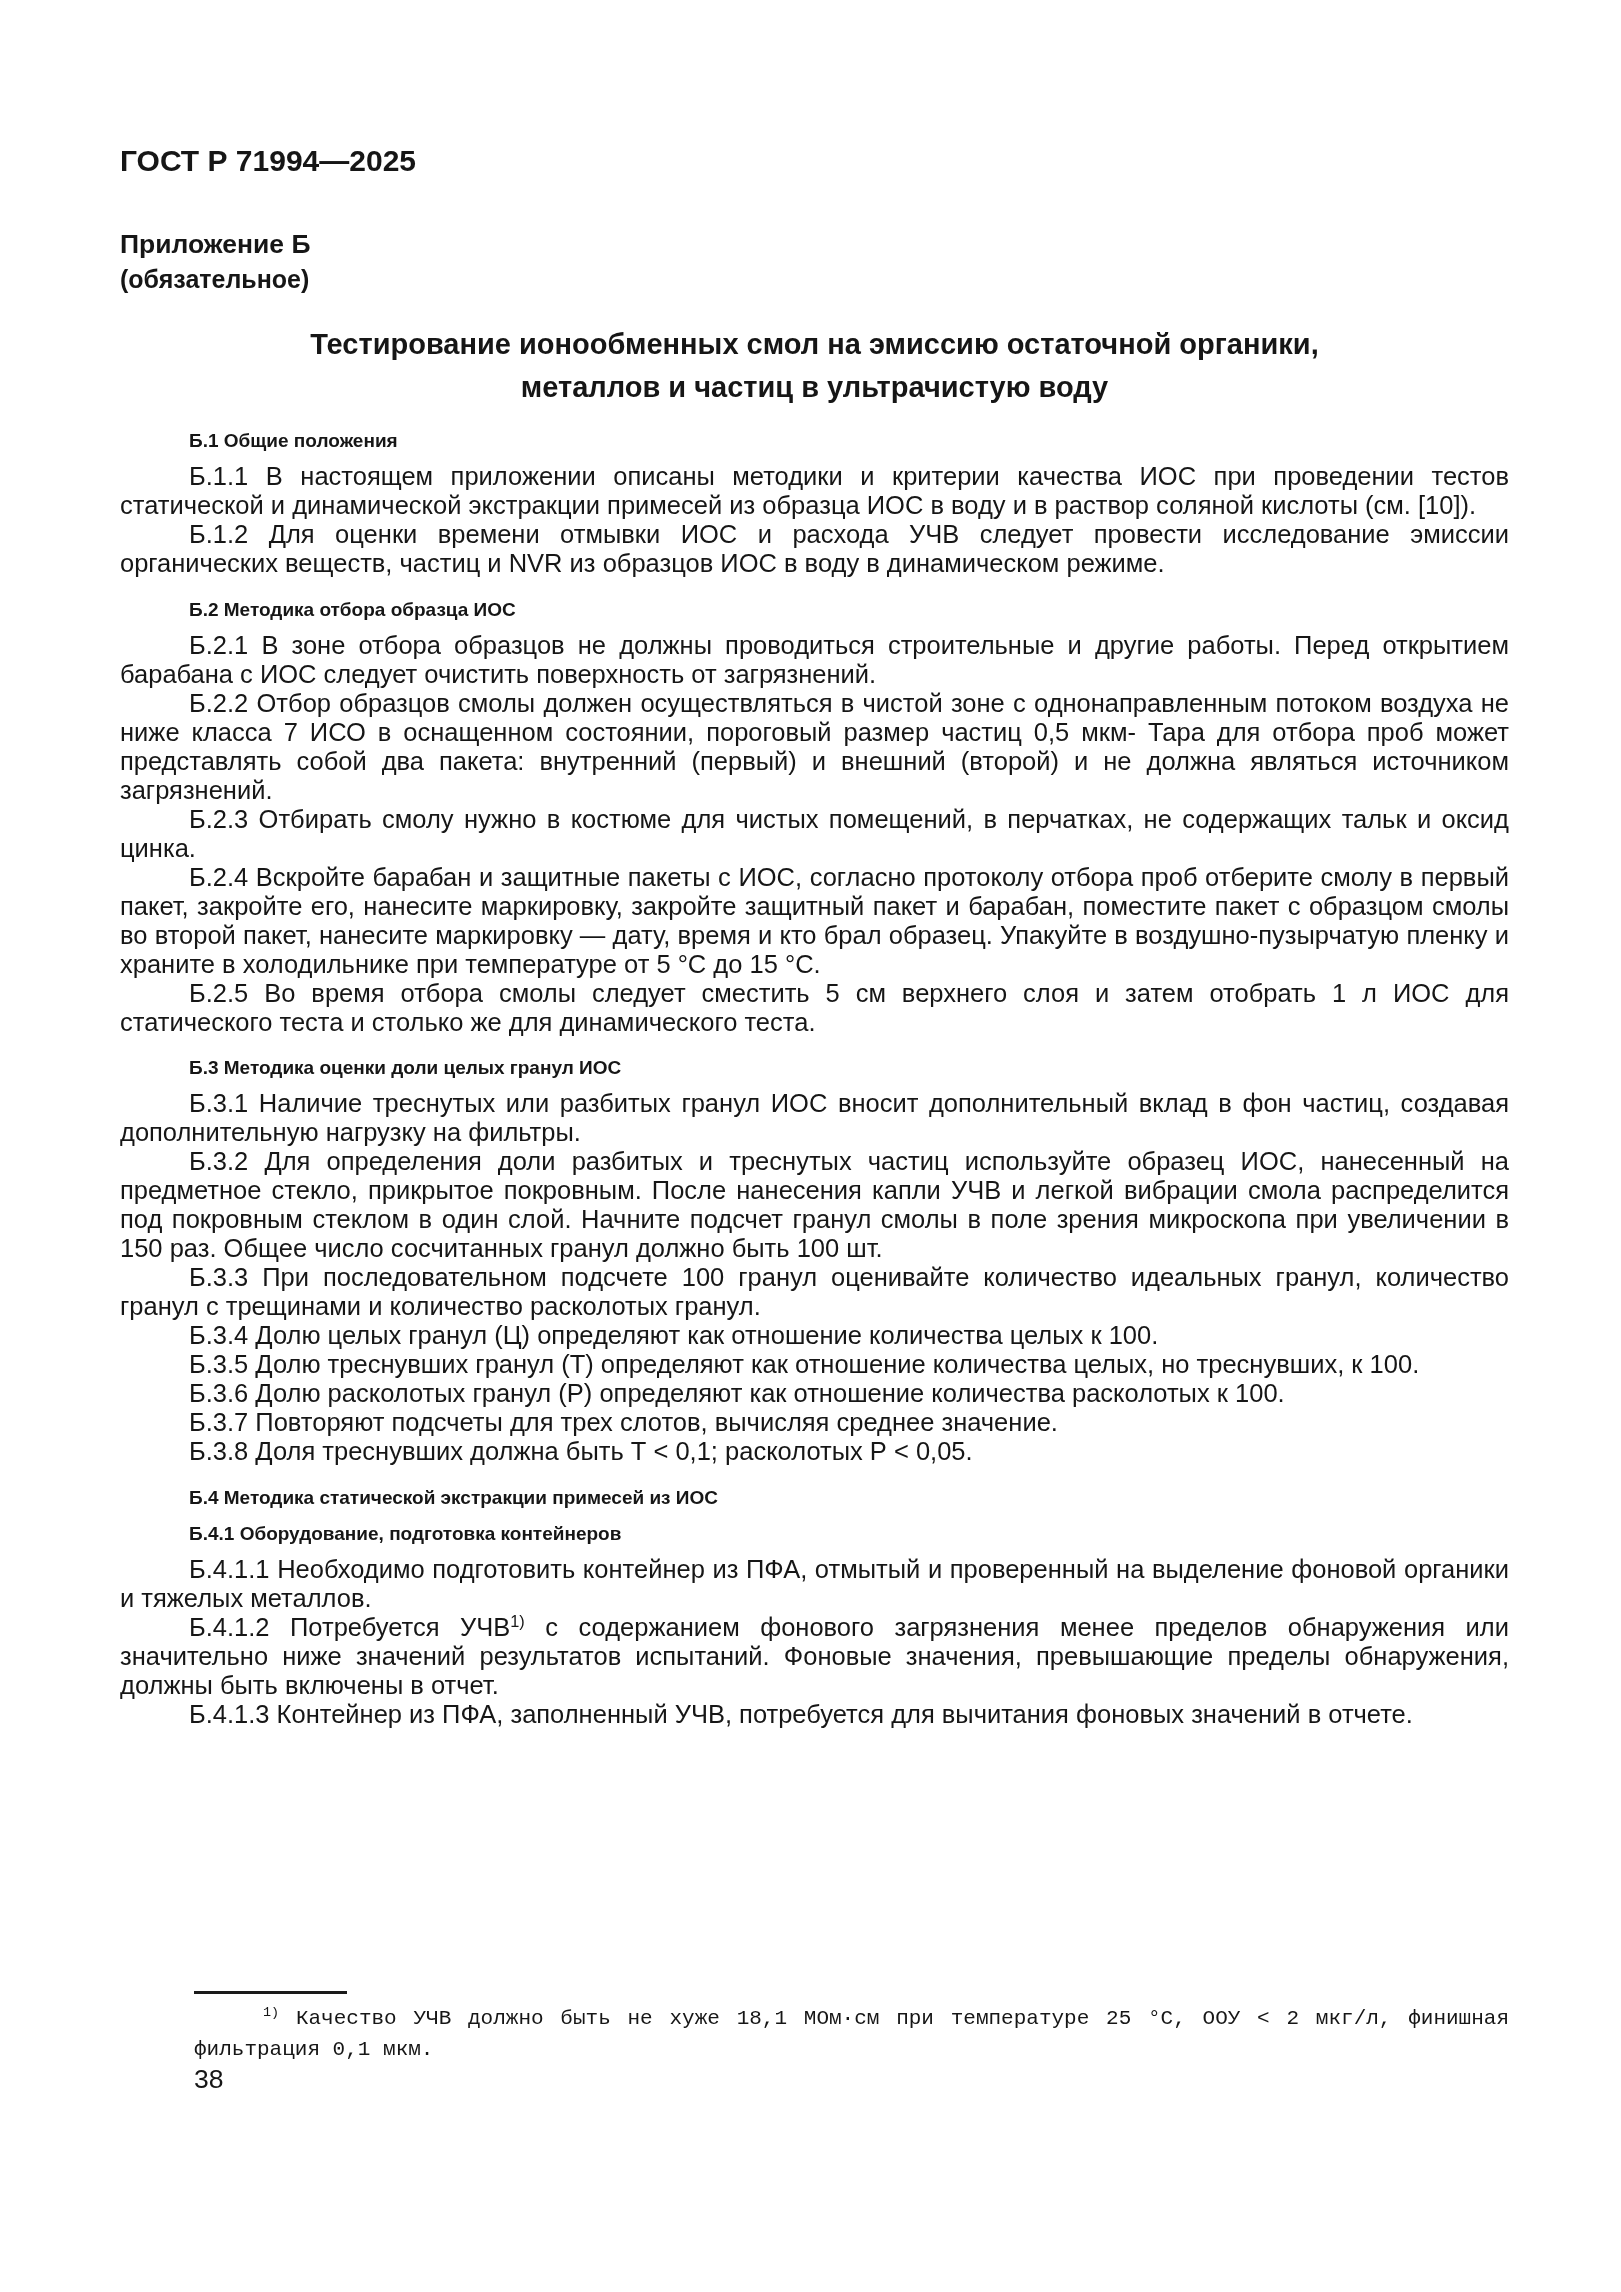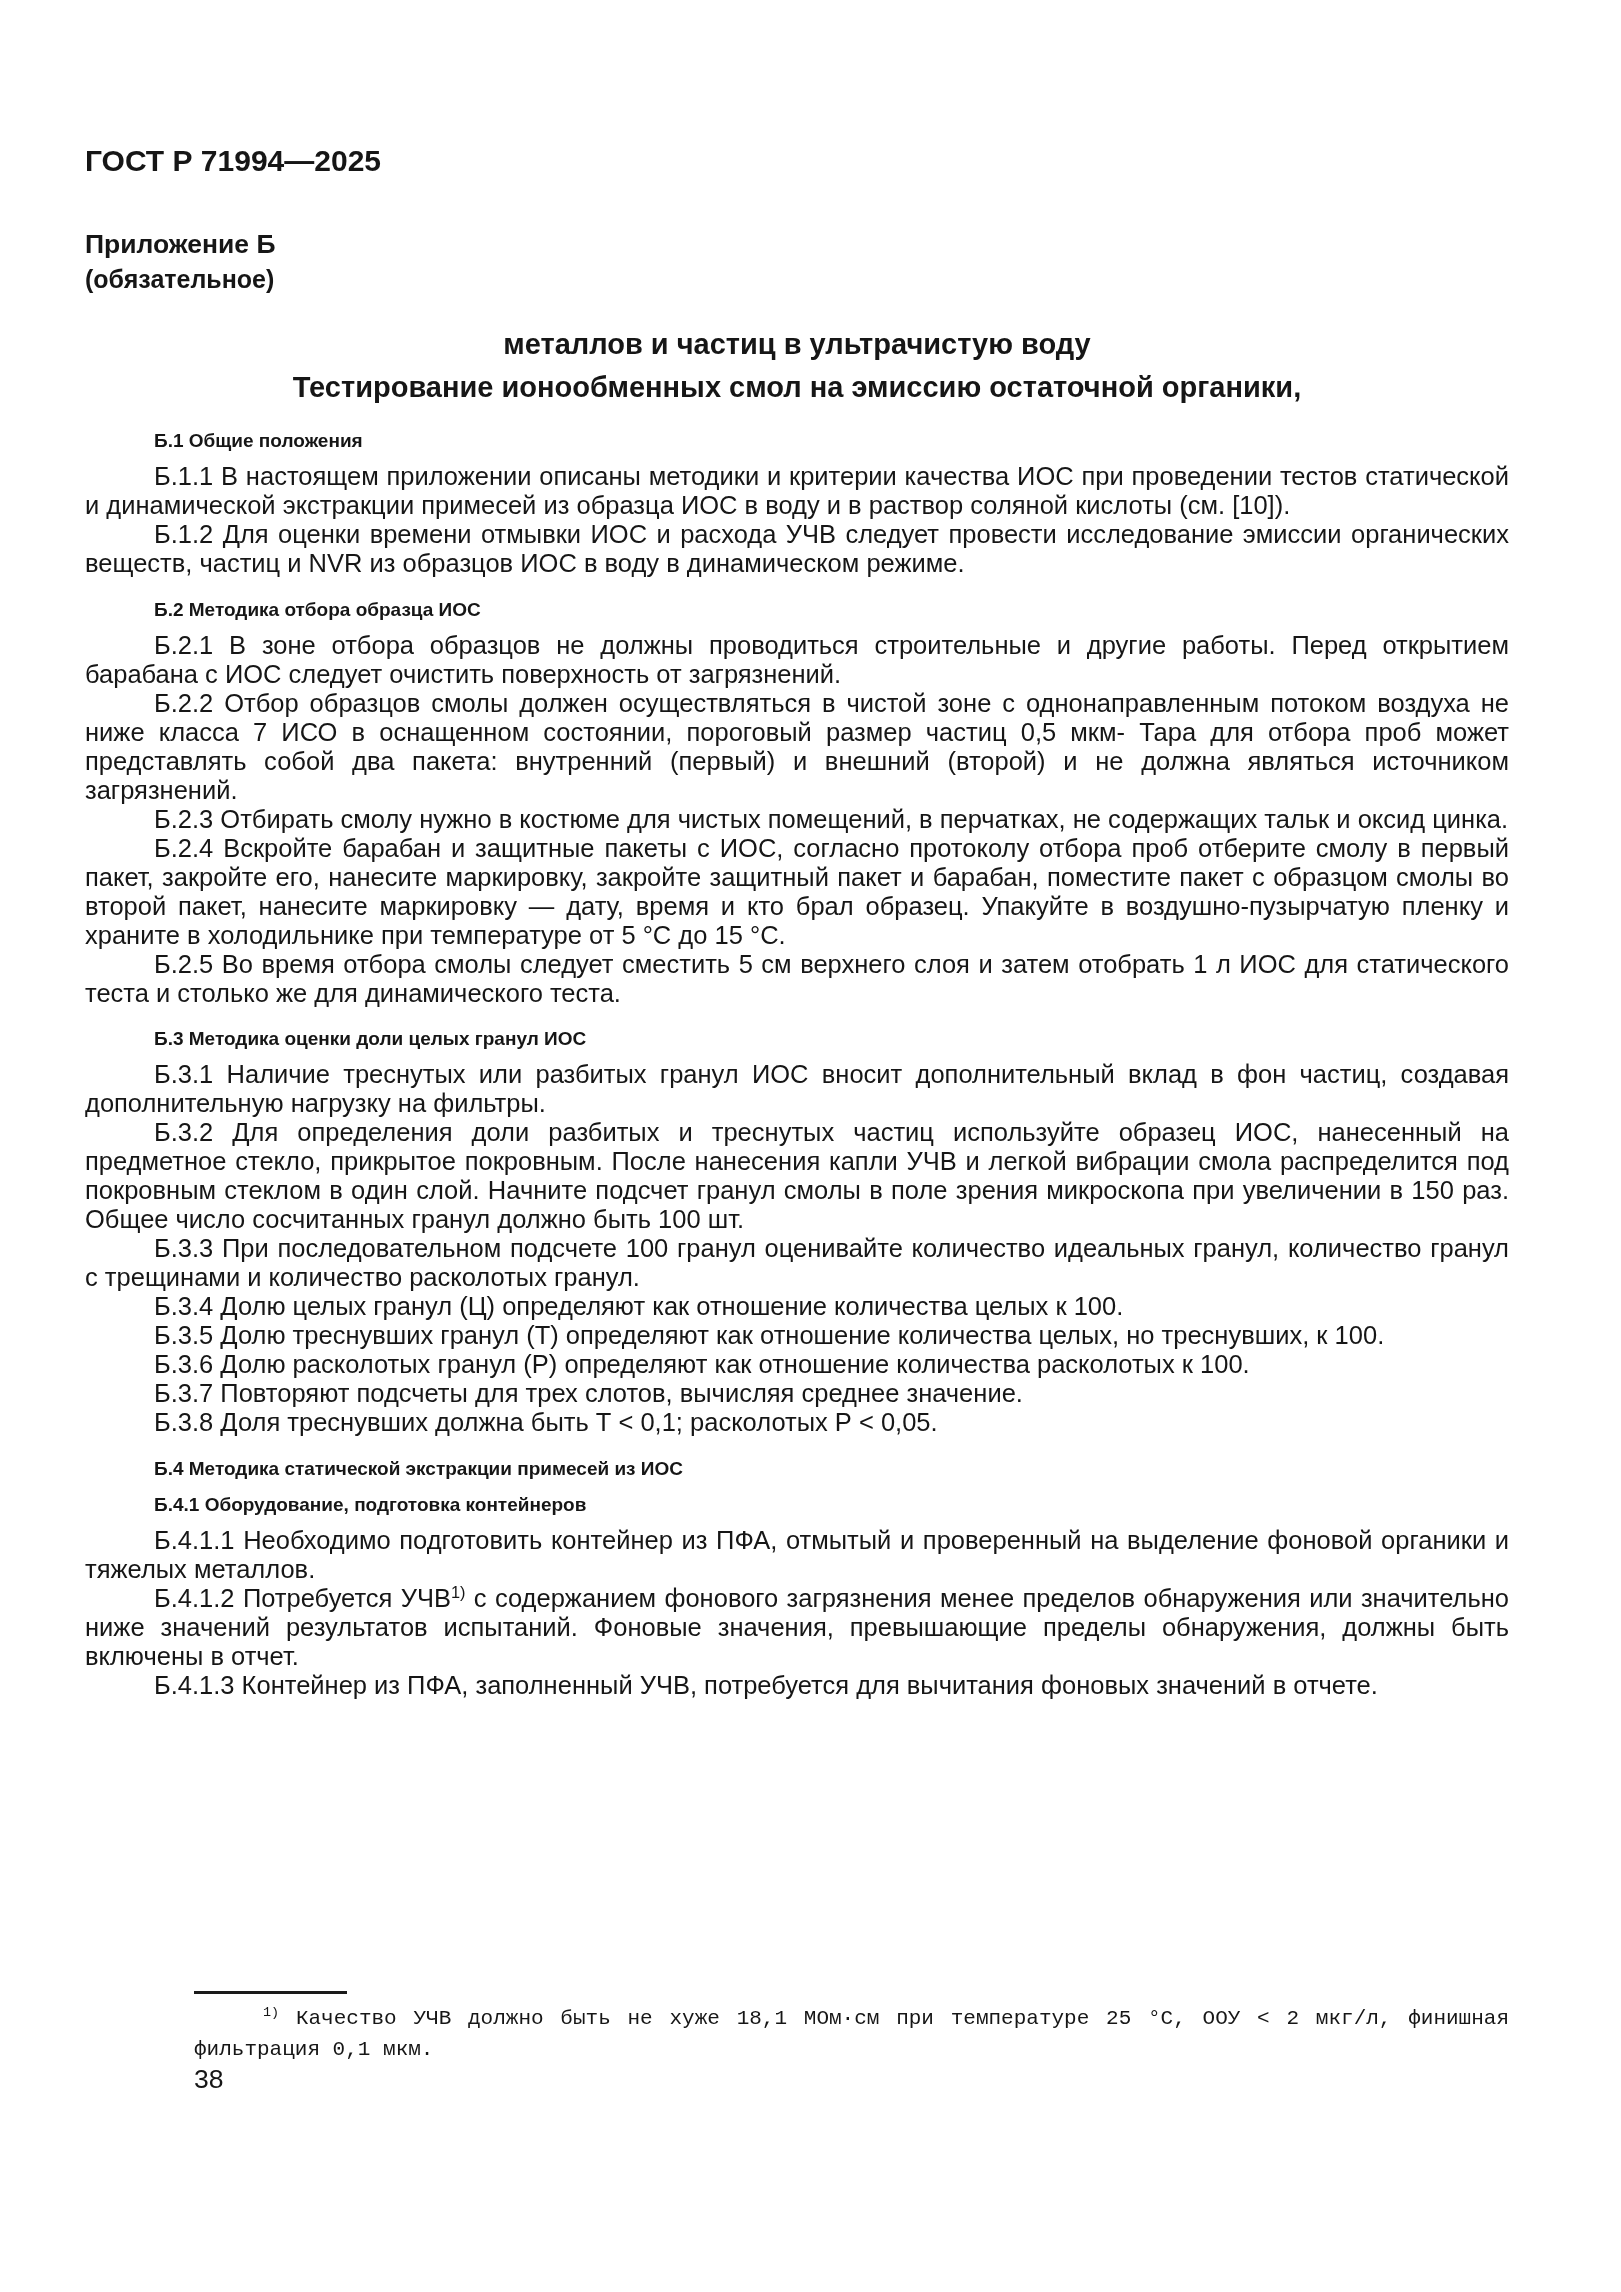--- a/index.html
+++ b/index.html
@@ -4,21 +4,21 @@
 <style>
   html,body{margin:0;padding:0;background:#ffffff;}
   .page{
     position:relative;
     width:1621px;
     height:2281px;
     background:#ffffff;
     color:#161616;
     font-family:"Liberation Sans", sans-serif;
     box-sizing:border-box;
-    padding:143px 112px 0 85px;
+    padding:143px 112px 0 120px;
     overflow:hidden;
   }
   .doc-header{
     font-size:30px;
     font-weight:700;
     line-height:35px;
   }
   .appendix-label{
     margin-top:49px;
     text-align:left;
@@ -96,22 +96,22 @@
 
 <div class="page">
 
   <div class="doc-header">ГОСТ Р 71994—2025</div>
 
   <div class="appendix-label">Приложение Б</div>
 
   <div class="appendix-note">(обязательное)</div>
 
   <div class="doc-title">
+    <div>Тестирование ионообменных смол на эмиссию остаточной органики,</div>
     <div>металлов и частиц в ультрачистую воду</div>
-    <div>Тестирование ионообменных смол на эмиссию остаточной органики,</div>
   </div>
 
   <div class="content">
       <div class="heading">Б.1 Общие положения</div>
       <div class="para">Б.1.1 В настоящем приложении описаны методики и критерии качества ИОС при проведении тестов статической и динамической экстракции примесей из образца ИОС в воду и в раствор соляной кислоты (см. [10]).</div>
       <div class="para">Б.1.2 Для оценки времени отмывки ИОС и расхода УЧВ следует провести исследование эмиссии органических веществ, частиц и NVR из образцов ИОС в воду в динамическом режиме.</div>
       <div class="heading">Б.2 Методика отбора образца ИОС</div>
       <div class="para">Б.2.1 В зоне отбора образцов не должны проводиться строительные и другие работы. Перед открытием барабана с ИОС следует очистить поверхность от загрязнений.</div>
       <div class="para">Б.2.2 Отбор образцов смолы должен осуществляться в чистой зоне с однонаправленным потоком воздуха не ниже класса 7 ИСО в оснащенном состоянии, пороговый размер частиц 0,5 мкм- Тара для отбора проб может представлять собой два пакета: внутренний (первый) и внешний (второй) и не должна являться источником загрязнений.</div>
       <div class="para">Б.2.3 Отбирать смолу нужно в костюме для чистых помещений, в перчатках, не содержащих тальк и оксид цинка.</div>

